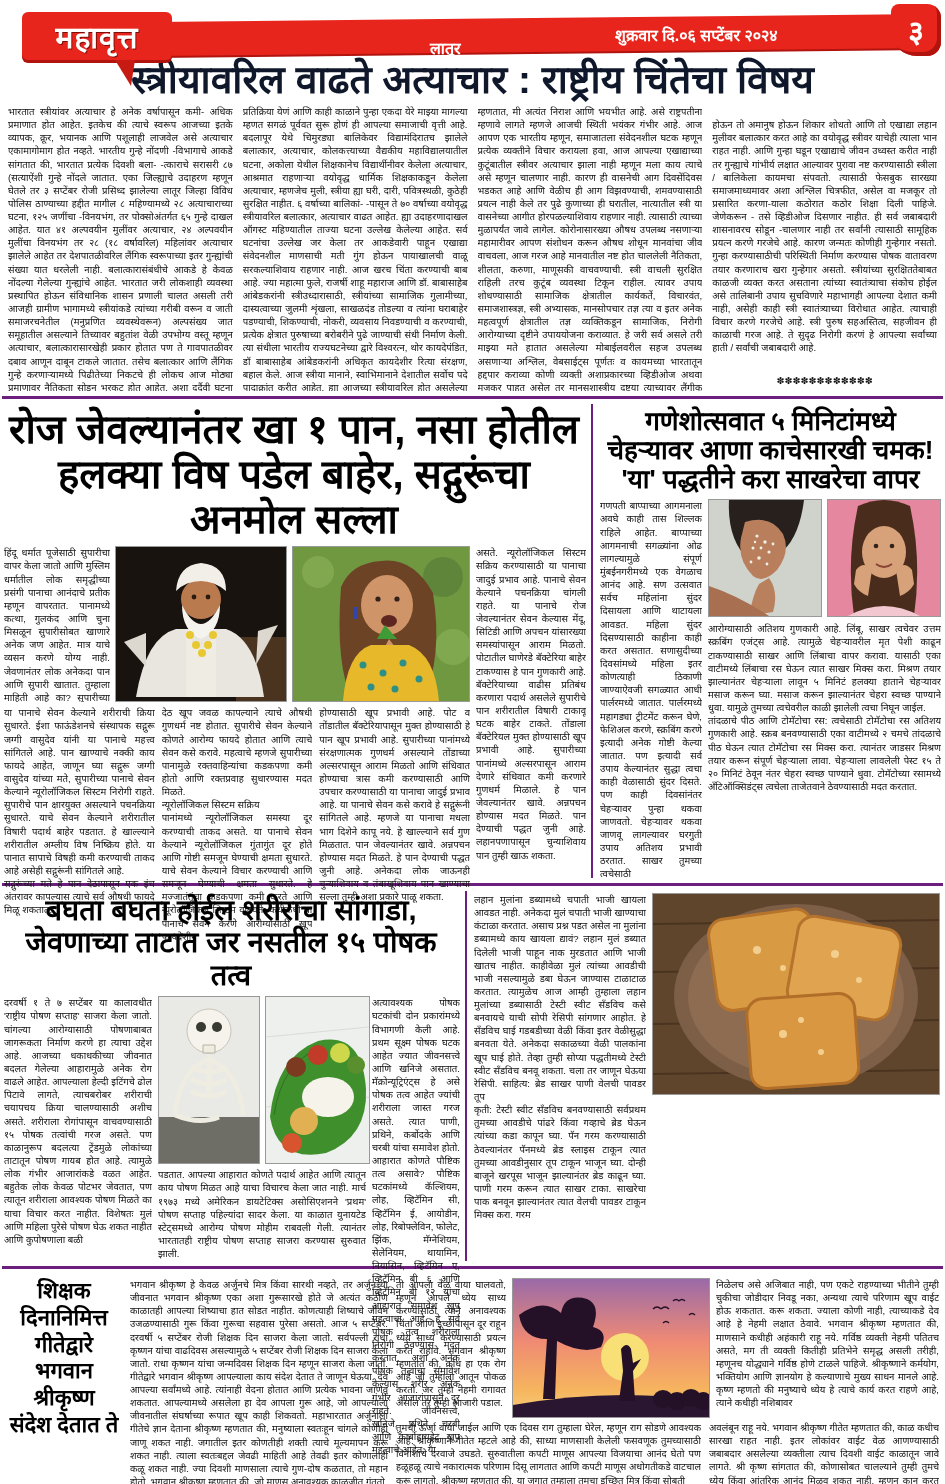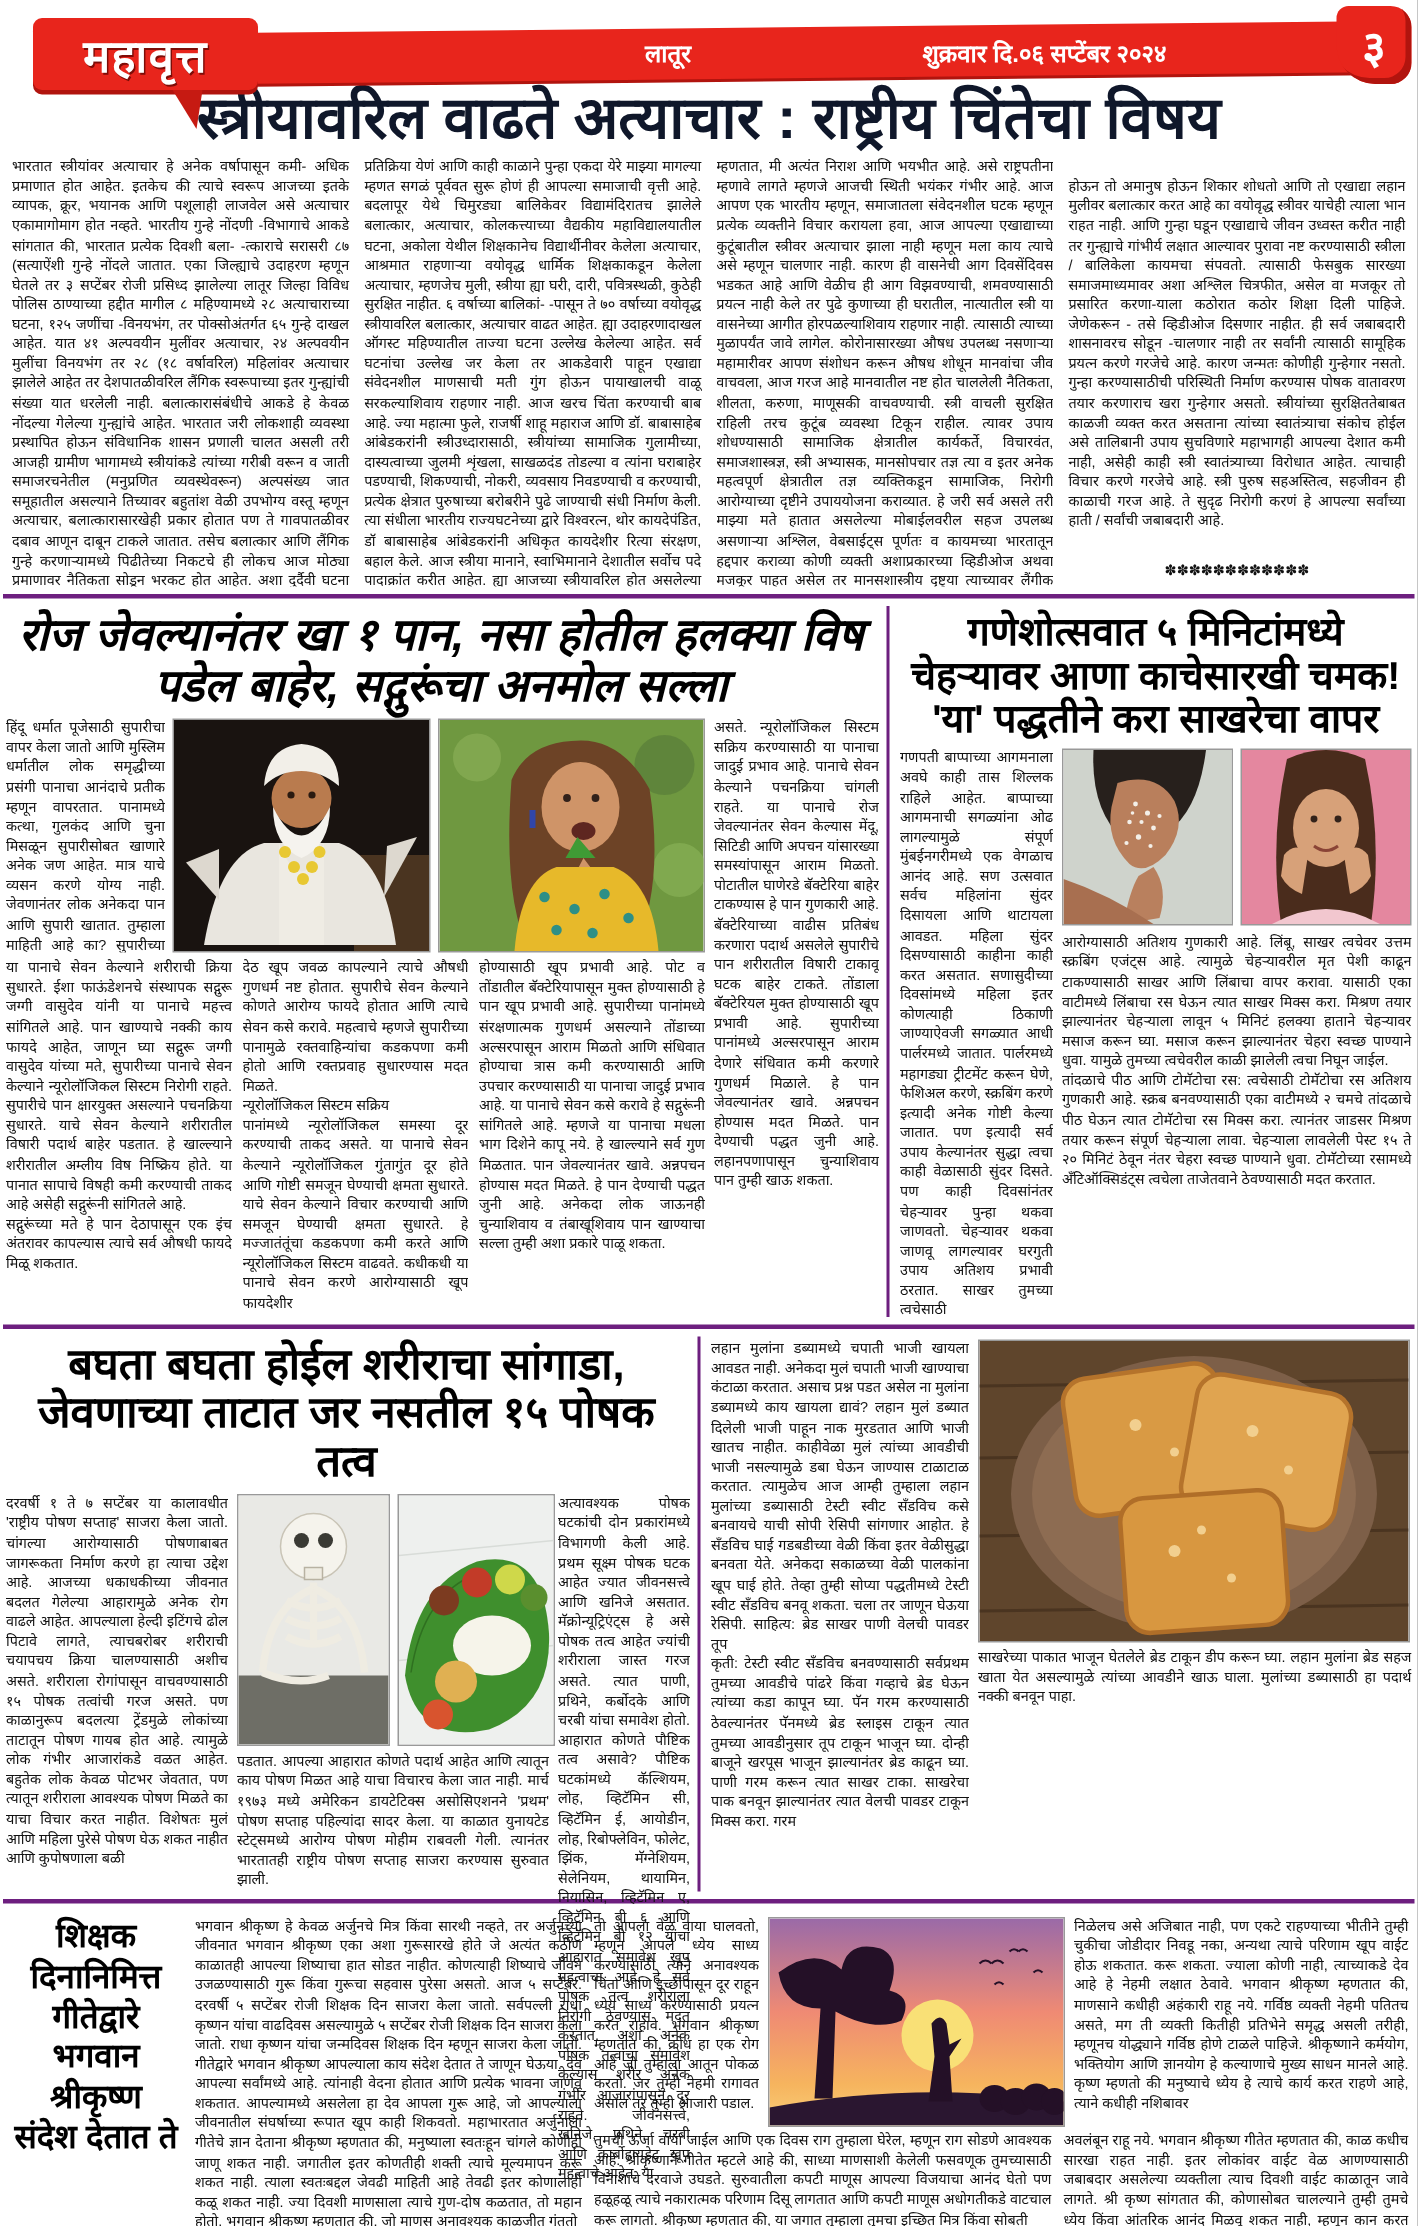--- a/index.html
+++ b/index.html
@@ -7,21 +7,21 @@
         font-family:"Liberation Sans","DejaVu Sans",sans-serif;color:#111;}
   
   .masthead{position:relative;height:60px;}
   .mast-band{position:absolute;left:150px;right:12px;top:18px;height:34px;background:#e8251c;
              transform:skewY(-0.6deg);border-radius:3px;box-shadow:0 2px 0 #b1140e;}
   .mast-box{position:absolute;left:22px;top:12px;width:150px;height:48px;background:#e8251c;
             border-radius:6px;box-shadow:0 3px 0 #b1140e;display:flex;align-items:center;justify-content:center;font-family:Liberation Serif, serif;}
   .mast-box:after{content:"";position:absolute;left:62%;top:100%;border-left:16px solid transparent;
                   border-right:4px solid transparent;border-top:26px solid #c61a12;}
   .mast-title{font-size:30px;font-weight:bold;color:#fff;text-shadow:1px 1px 0 #7e0c07;letter-spacing:1px;}
-  .mast-city{position:absolute;left:430px;top:24px;font-size:16px;font-weight:bold;color:#fff;}
+  .mast-city{position:absolute;left:430px;top:37px;font-size:16px;font-weight:bold;color:#fff;}
   .mast-date{position:absolute;left:615px;top:24px;font-size:16px;font-weight:bold;color:#fff;}
   .mast-fold{position:absolute;right:4px;top:4px;width:50px;height:52px;background:#e8251c;
              border-radius:8px 14px 14px 26px;box-shadow:inset -4px -4px 0 #b1140e;
              display:flex;align-items:center;justify-content:center;}
   .mast-page{font-size:30px;font-weight:bold;color:#fff;}
   
   .lead-h1{margin:0 6px;text-align:center;font-size:39px;line-height:1.05;font-weight:bold;color:#0f172a;}
   .bodytxt{font-size:9.6px;line-height:1.37;text-align:justify;white-space:pre-line;overflow:hidden;}
   .h2{font-weight:bold;color:#000;text-align:center;line-height:1.12;margin:3px 6px;}
   .hr{border:0;border-top:3px solid #6d1f7f;margin:5px 2px;}
@@ -104,21 +104,21 @@
         
         
       </div>
     </div>
   </section>
 
   <hr class="hr">
 
   <section class="row sec2">
     <article class="sec2-left">
-      <h2 class="h2" style="font-size:30px;font-style:italic;">रोज जेवल्यानंतर खा १ पान, नसा होतील हलक्या विष पडेल बाहेर, सद्गुरूंचा अनमोल सल्ला</h2>
+      <h2 class="h2" style="font-size:40px;">रोज जेवल्यानंतर खा १ पान, नसा होतील हलक्या विष पडेल बाहेर, सद्गुरूंचा अनमोल सल्ला</h2>
       <div class="paan-body">
         <div class="paan-main">
           <div class="paan-top">
             <div class="bodytxt">हिंदू धर्मात पूजेसाठी सुपारीचा वापर केला जातो आणि मुस्लिम धर्मातील लोक समृद्धीच्या प्रसंगी पानाचा आनंदाचे प्रतीक म्हणून वापरतात. पानामध्ये कत्था, गुलकंद आणि चुना मिसळून सुपारीसोबत खाणारे अनेक जण आहेत. मात्र याचे व्यसन करणे योग्य नाही. जेवणानंतर लोक अनेकदा पान आणि सुपारी खातात. तुम्हाला माहिती आहे का? सुपारीच्या पानात इतकी शक्ती असते की त्याद्वारे न्यूरोलॉजिकल समस्या दूर होऊ शकतात.</div>
             <svg class="ph" width="170" height="154" viewBox="0 0 170 154">
               <rect width="170" height="154" fill="#191310"></rect>
               <rect x="120" y="90" width="50" height="64" fill="#4a3420"></rect>
               <path d="M20 150 Q30 90 60 82 L110 82 Q140 92 148 150 Z" fill="#e9e6df"></path>
               <path d="M30 120 L8 95 L30 86 Z" fill="#ddd8cf"></path>
               <path d="M140 118 L162 78 L142 84 Z" fill="#ddd8cf"></path>
@@ -291,21 +291,20 @@
             <g fill="#f2cf8f">
                 <circle cx="104" cy="56" r="4"></circle>
                 <circle cx="130" cy="74" r="3"></circle>
                 <circle cx="182" cy="60" r="4"></circle>
                 <circle cx="206" cy="86" r="3"></circle>
                 <circle cx="130" cy="140" r="4"></circle>
                 <circle cx="168" cy="158" r="3"></circle>
                 <circle cx="148" cy="126" r="3"></circle>
               </g>
           </svg>
-          <div class="sw-below bodytxt">साखरेच्या पाकात भाजून घेतलेले ब्रेड टाकून डीप करून घ्या. लहान मुलांना ब्रेड सहज खाता येत असल्यामुळे त्यांच्या आवडीने खाऊ घाला. मुलांच्या डब्यासाठी हा पदार्थ नक्की बनवून पाहा.</div>
         </div>
       </div>
     </article>
   </section>
 
   <hr class="hr">
 
   <section class="sec4">
     <div class="k-head">
       <div>शिक्षक</div>

